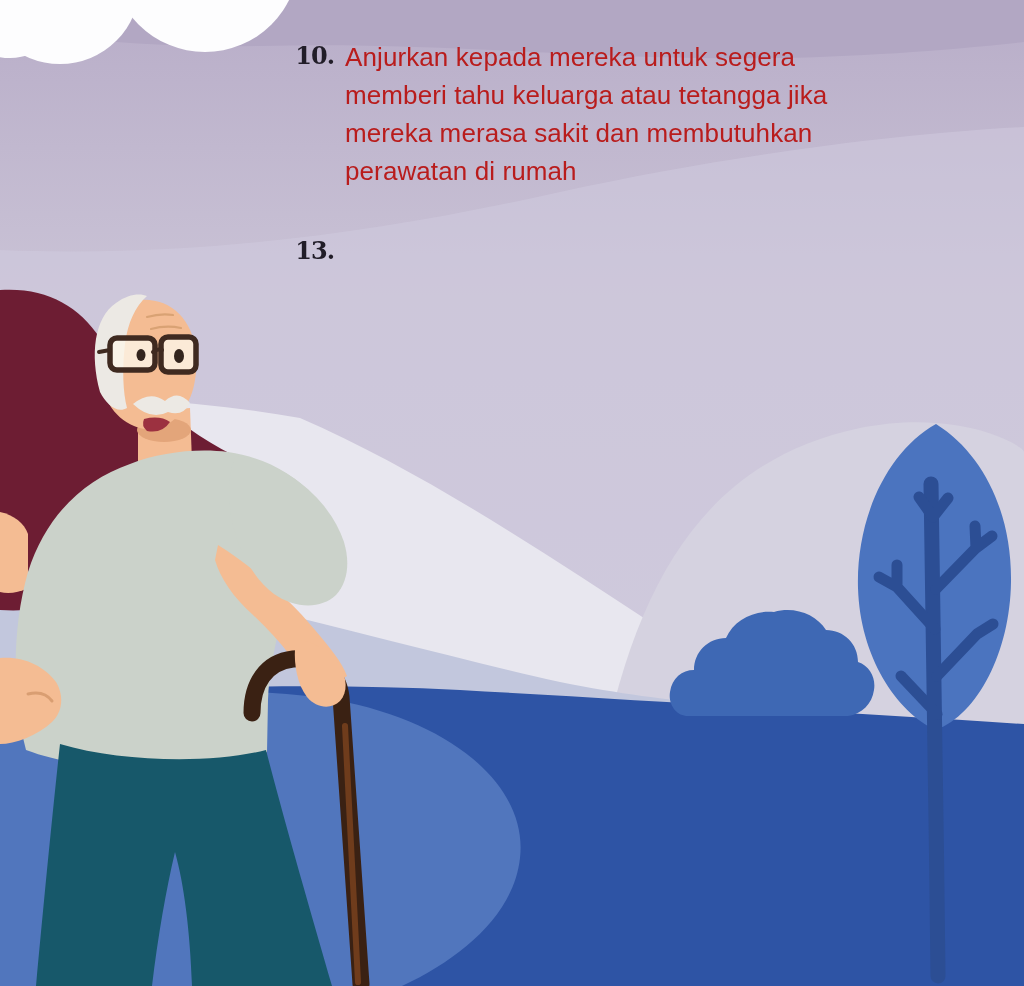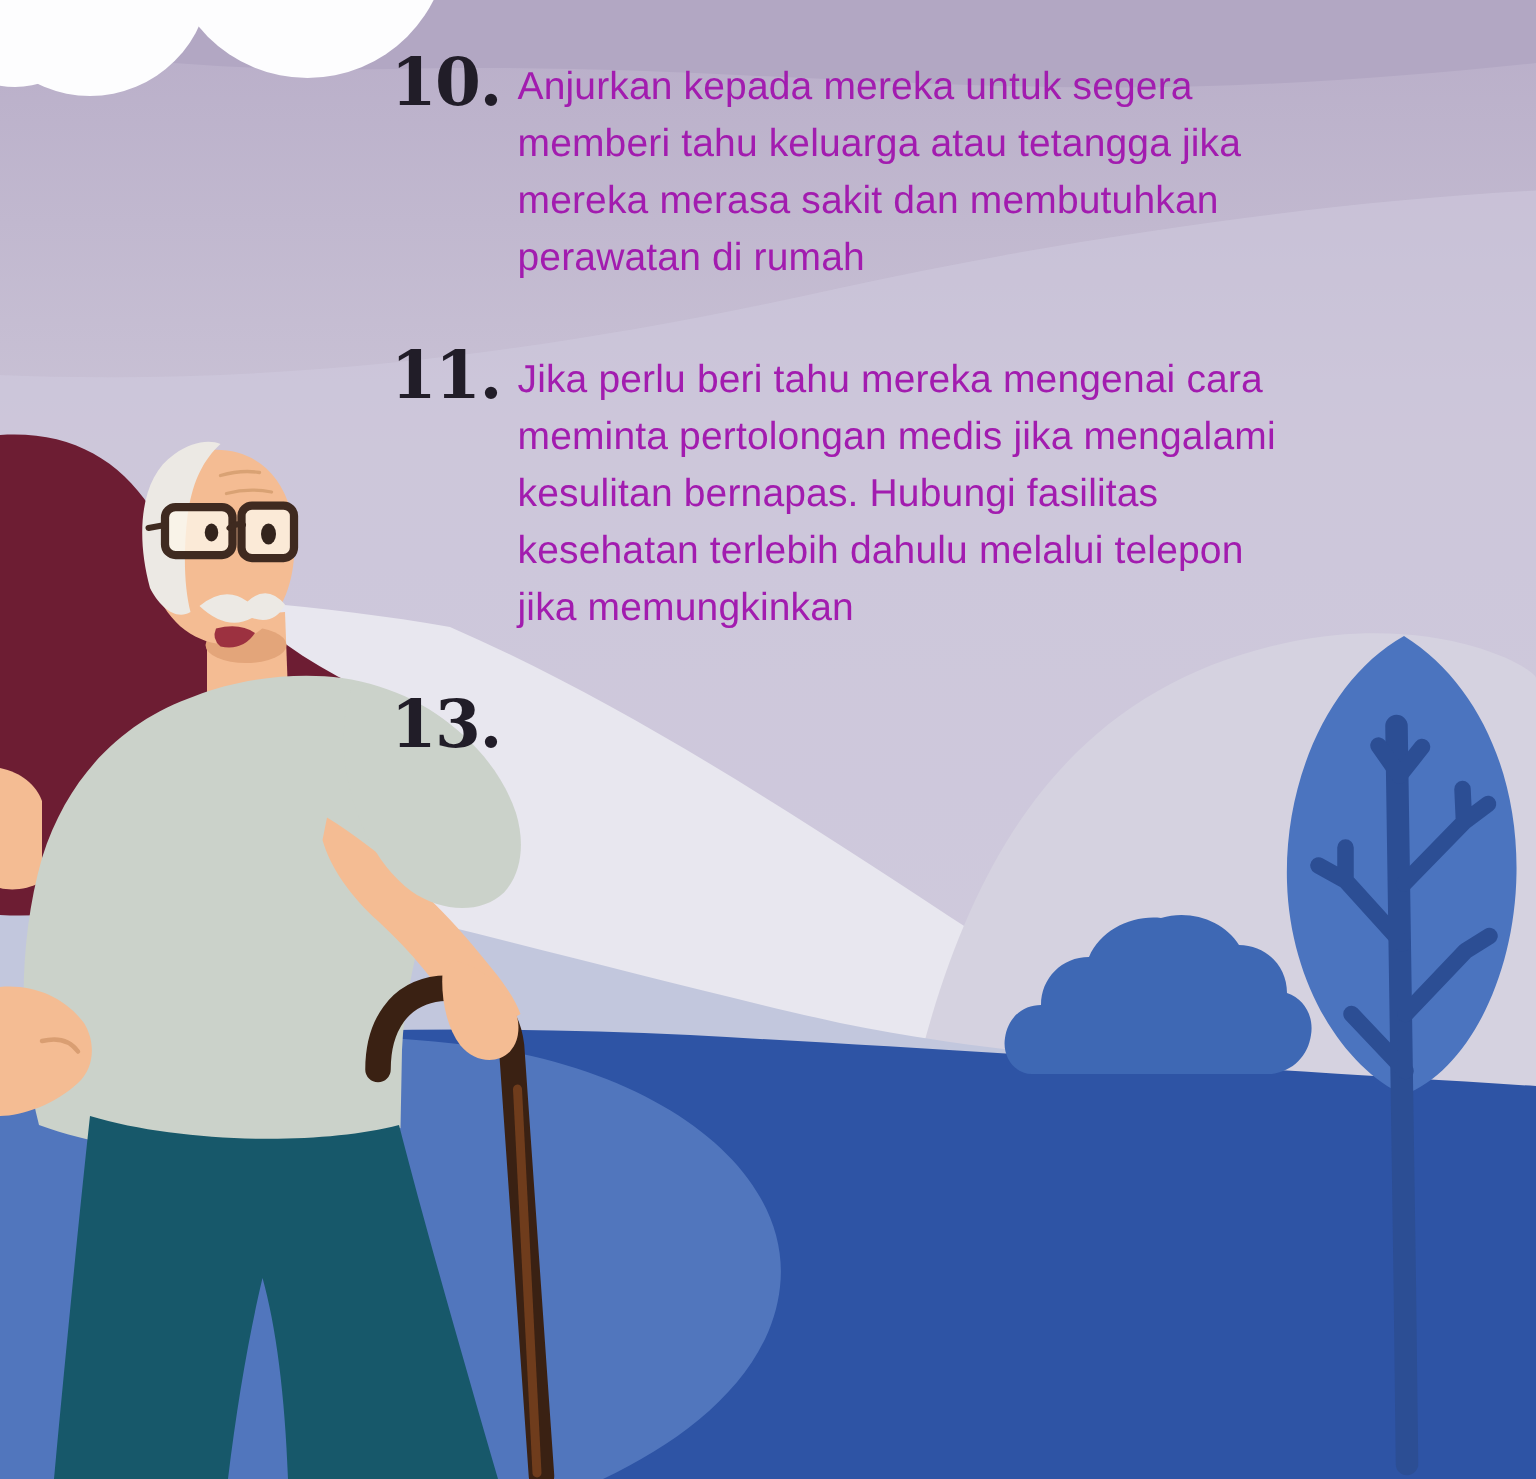--- a/index.html
+++ b/index.html
@@ -2,24 +2,24 @@
 <html><head>
 <meta charset="utf-8">
 <style>
   html,body{margin:0;padding:0;}
   body{width:1024px;height:986px;overflow:hidden;position:relative;
        font-family:"Liberation Sans",sans-serif;background:#cbc4d6;}
   .stage{position:absolute;inset:0;width:1024px;height:986px;}
   svg.bg{position:absolute;left:0;top:0;}
   .items{position:absolute;left:252px;top:36px;width:575px;}
   .item{display:flex;align-items:flex-start;margin-bottom:41px;}
-  .num{font-family:"DejaVu Serif",serif;font-weight:700;font-size:44px;
+  .num{font-family:"DejaVu Serif",serif;font-weight:700;font-size:24px;
        line-height:40px;width:82px;min-width:82px;text-align:right;
        color:#211d28;letter-spacing:-1px;padding-right:11px;}
-  .txt{font-size:26px;line-height:38px;color:#a21caf;white-space:nowrap;
+  .txt{font-size:26px;line-height:38px;color:#b91c1c;white-space:nowrap;
        letter-spacing:0.1px;padding-top:2px;}
 </style>
 </head>
 <body>
 
 <div class="stage">
 
 <svg class="bg" width="1024" height="986" viewBox="0 0 1024 986">
   <defs>
     <linearGradient id="sky" x1="0" y1="0" x2="0" y2="1">
@@ -104,21 +104,17 @@
 
   <path d="M302,640 C318,644 332,654 340,666 C347,678 348,692 340,701 C331,710 316,708 307,697 C297,684 294,664 295,649 Z" fill="#f4bc93"></path>
 </svg>
 
 <div class="items">
   <div class="item">
     <div class="num">10.</div>
     <div class="txt">Anjurkan kepada mereka untuk segera<br>memberi tahu keluarga atau tetangga jika<br>mereka merasa sakit dan membutuhkan<br>perawatan di rumah</div>
   </div>
   <div class="item">
-    <div class="num">11.</div>
-    <div class="txt">Jika perlu beri tahu mereka mengenai cara<br>meminta pertolongan medis jika mengalami<br>kesulitan bernapas. Hubungi fasilitas<br>kesehatan terlebih dahulu melalui telepon<br>jika memungkinkan</div>
-  </div>
-  <div class="item">
     <div class="num">13.</div>
   </div>
 </div>
 
 </div>
 
 </body></html>

